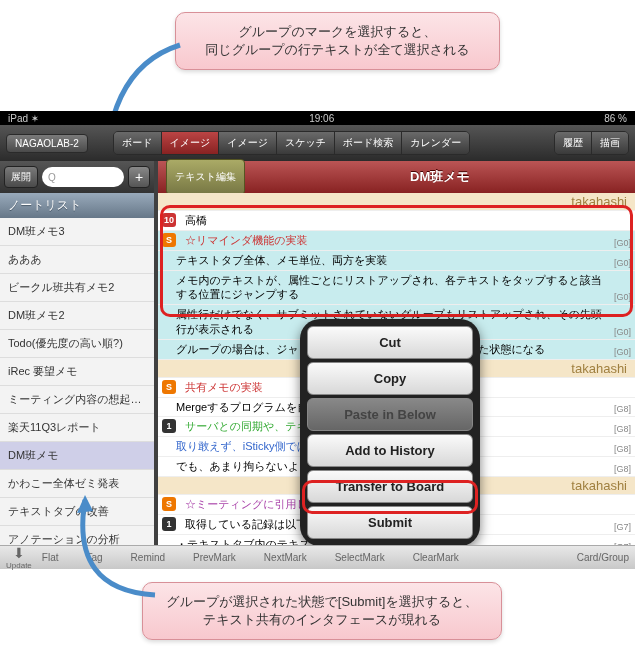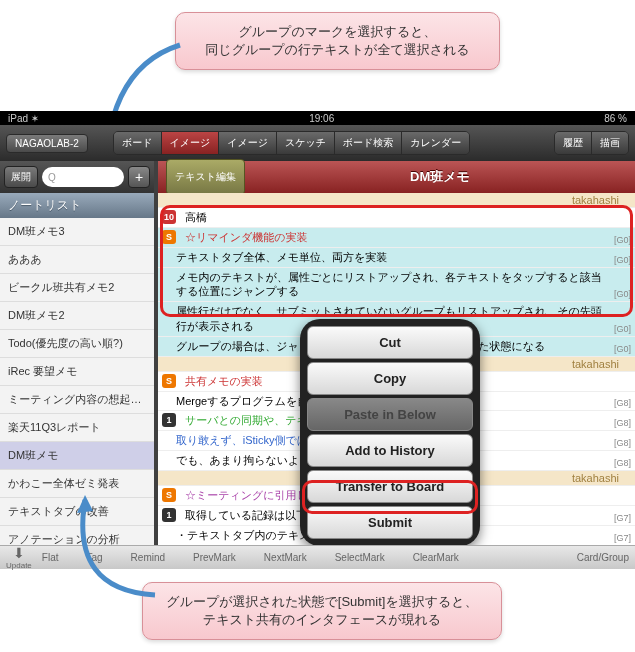--- a/index.html
+++ b/index.html
@@ -28,21 +28,21 @@
 .content-header{height:32px;background:linear-gradient(#b55,#822);display:flex;align-items:center;padding:0 8px;gap:8px}
 .edit-btn{background:linear-gradient(#aa6,#774);color:#fff;font-size:10px;padding:10px 8px;border-radius:4px;border:1px solid #552}
 .content-title{flex:1;text-align:center;color:#fff;font-size:13px;font-weight:bold;text-shadow:0 -1px 0 #400}
 .lines{flex:1;overflow:hidden;font-size:11px;background:#fff}
 .line{display:flex;align-items:flex-start;padding:2px 4px;border-bottom:1px solid #eee;position:relative}
 .line .mk{width:14px;height:14px;border-radius:3px;font-size:9px;color:#fff;display:flex;align-items:center;justify-content:center;margin-right:9px;flex-shrink:0;font-weight:bold}
 .mk.red{background:#c33}.mk.org{background:#e70}.mk.blk{background:#333}
 .line .txt{flex:1;line-height:1.35}
 .line .tag{font-size:9px;color:#888;margin-left:4px;align-self:flex-end}
 .line.hl{background:#c8ecee}
-.line.auth{background:#f5e6c8;color:#a08040;font-size:11px;text-align:right;padding:1px 16px;justify-content:flex-end}
+.line.auth{background:#f5e6c8;color:#a08040;font-size:13px;text-align:right;padding:1px 8px;justify-content:flex-end}
 .txt.red{color:#c33}.txt.purple{color:#a4a}.txt.blue{color:#36c}.txt.green{color:#3a3}
 .red-frame{position:absolute;border:3px solid #d22;border-radius:10px;pointer-events:none}
 .context-menu{position:absolute;width:180px;background:#222;border-radius:20px;padding:4px;box-shadow:0 4px 12px rgba(0,0,0,.5)}
 .context-menu .mi{background:linear-gradient(#fafafa,#d8d8d8);color:#222;font-size:13px;font-weight:bold;text-align:center;padding:8px 0;margin:3px;border-radius:6px;border:1px solid #888}
 .context-menu .mi.dis{background:linear-gradient(#888,#666);color:#444}
 .bottom-bar{position:absolute;left:0;right:0;bottom:83px;height:24px;background:linear-gradient(#e8e8e8,#c8c8c8);display:flex;align-items:center;padding:0 6px;font-size:10px;color:#666;border-top:1px solid #aaa;gap:10px}
 .update-ico{display:flex;flex-direction:column;align-items:center;font-size:8px;color:#666}
 </style>
 </head>
 <body>

